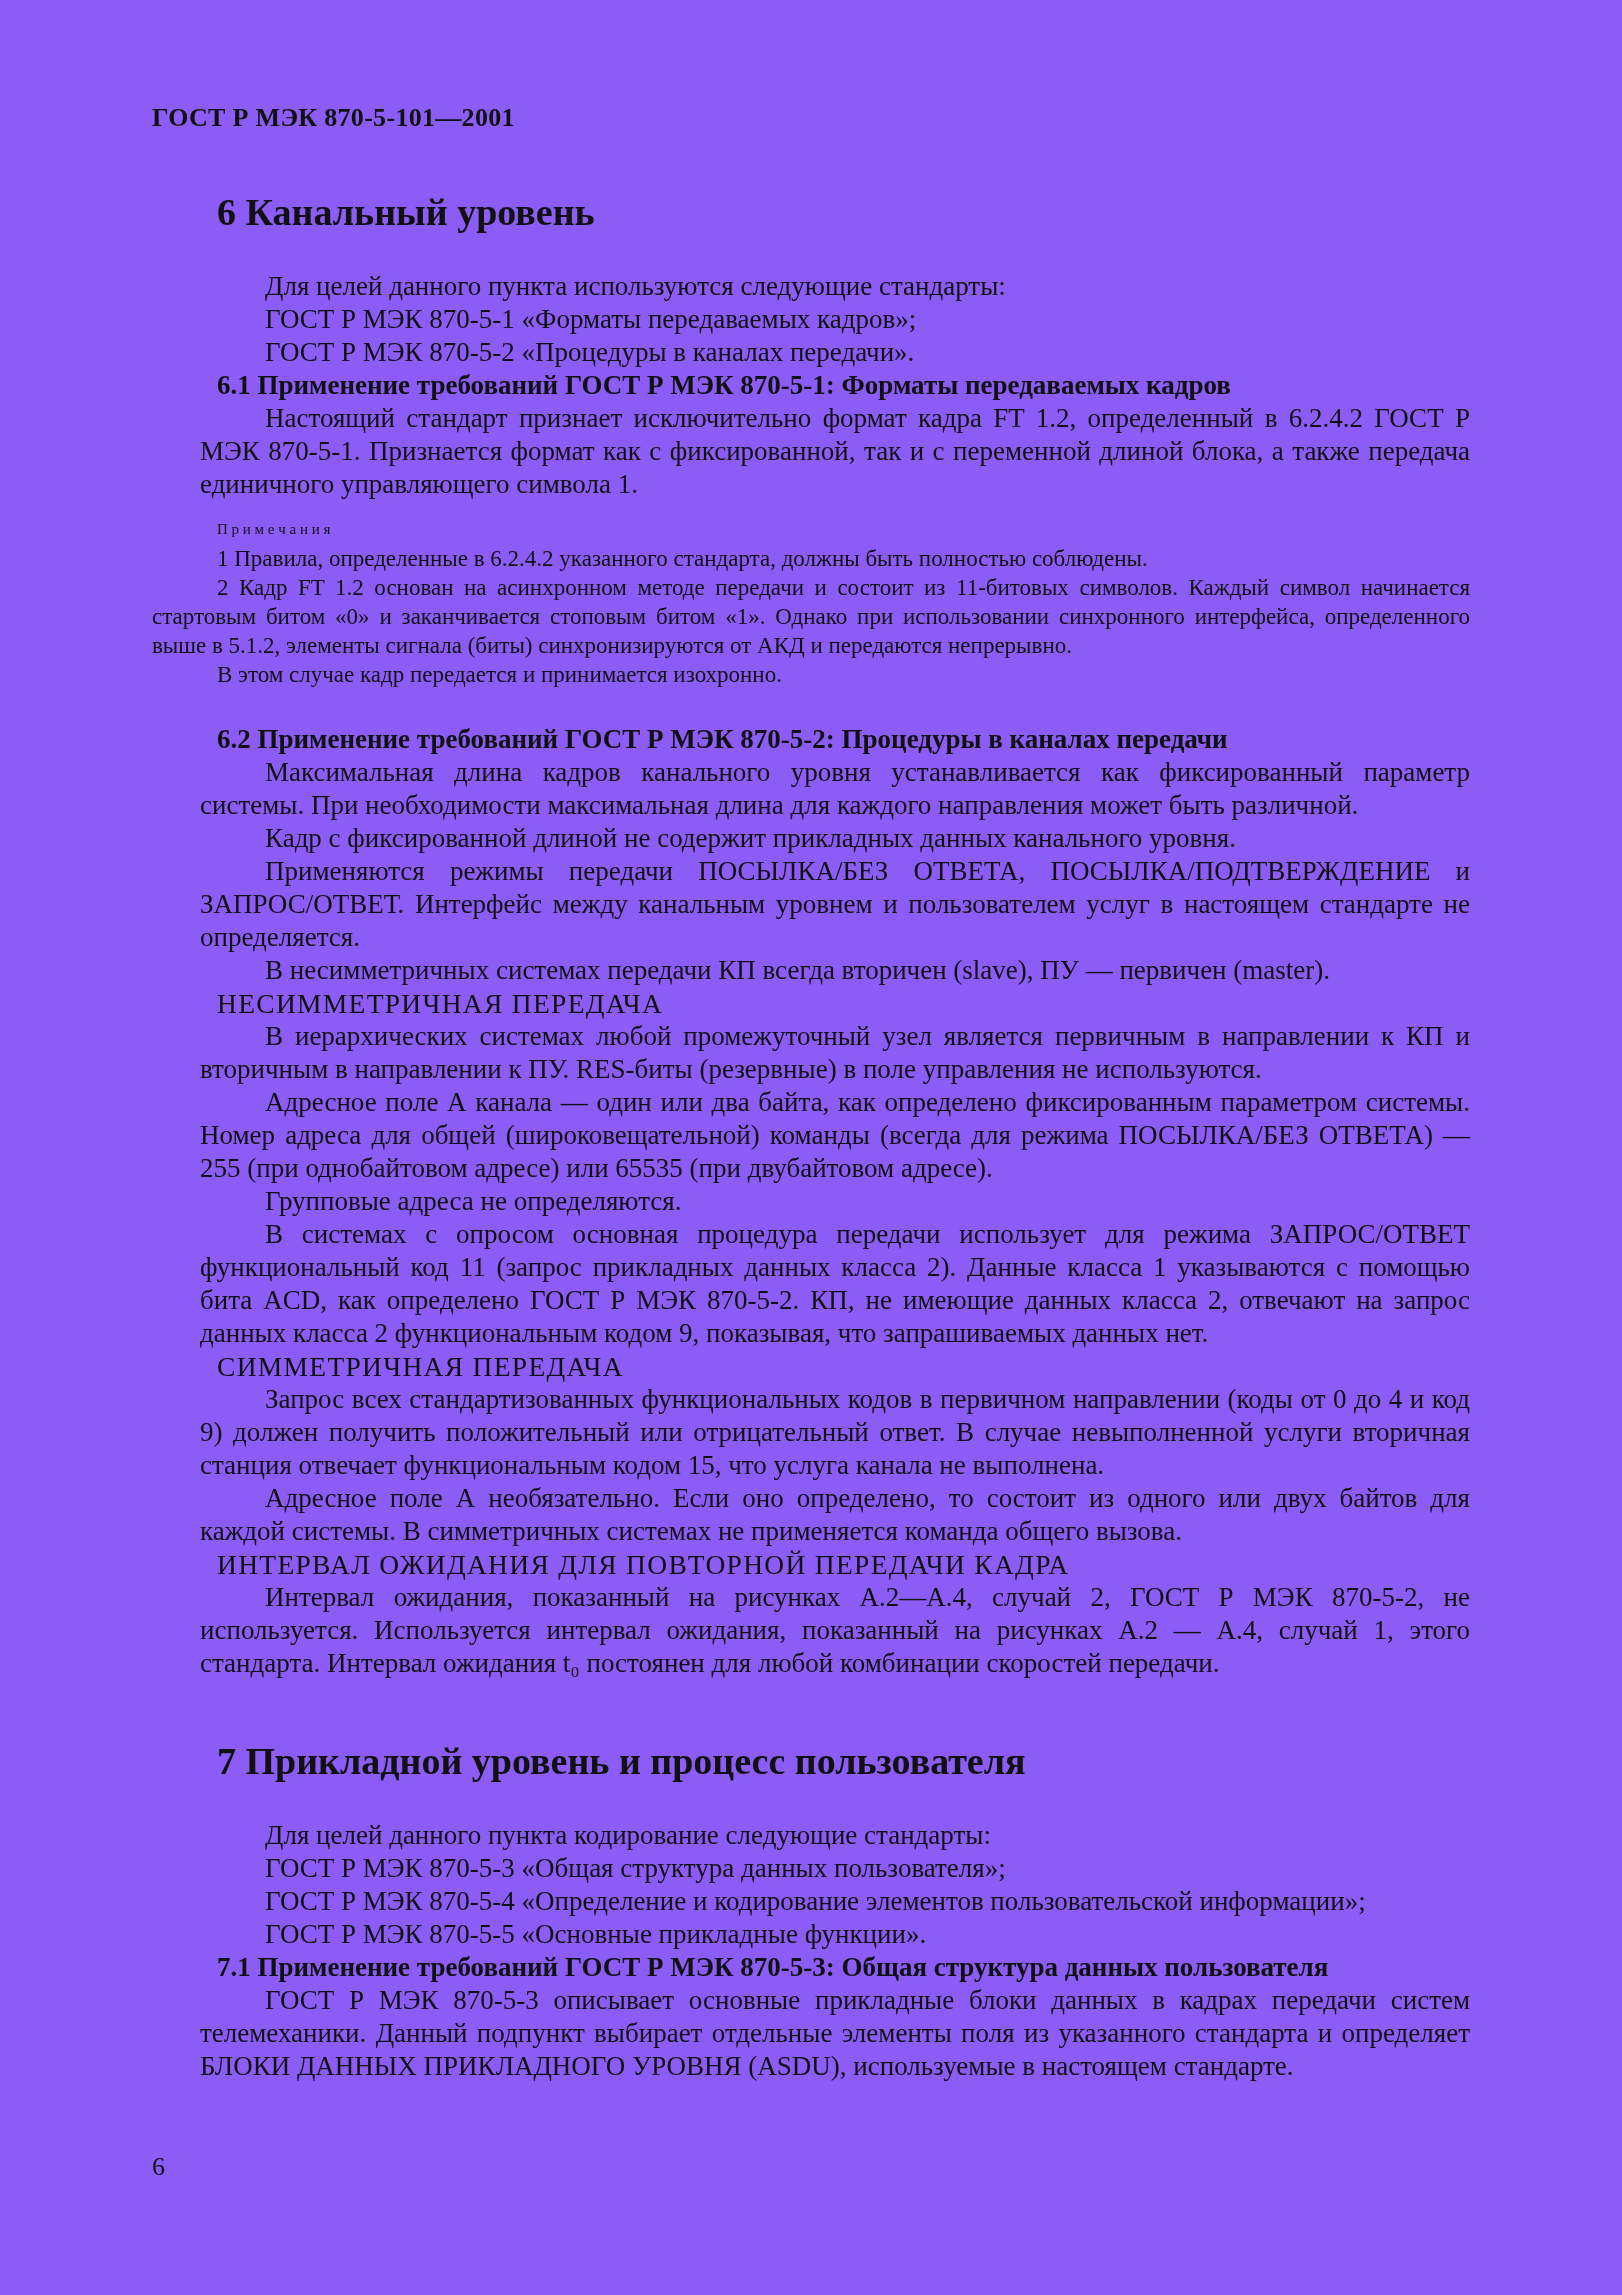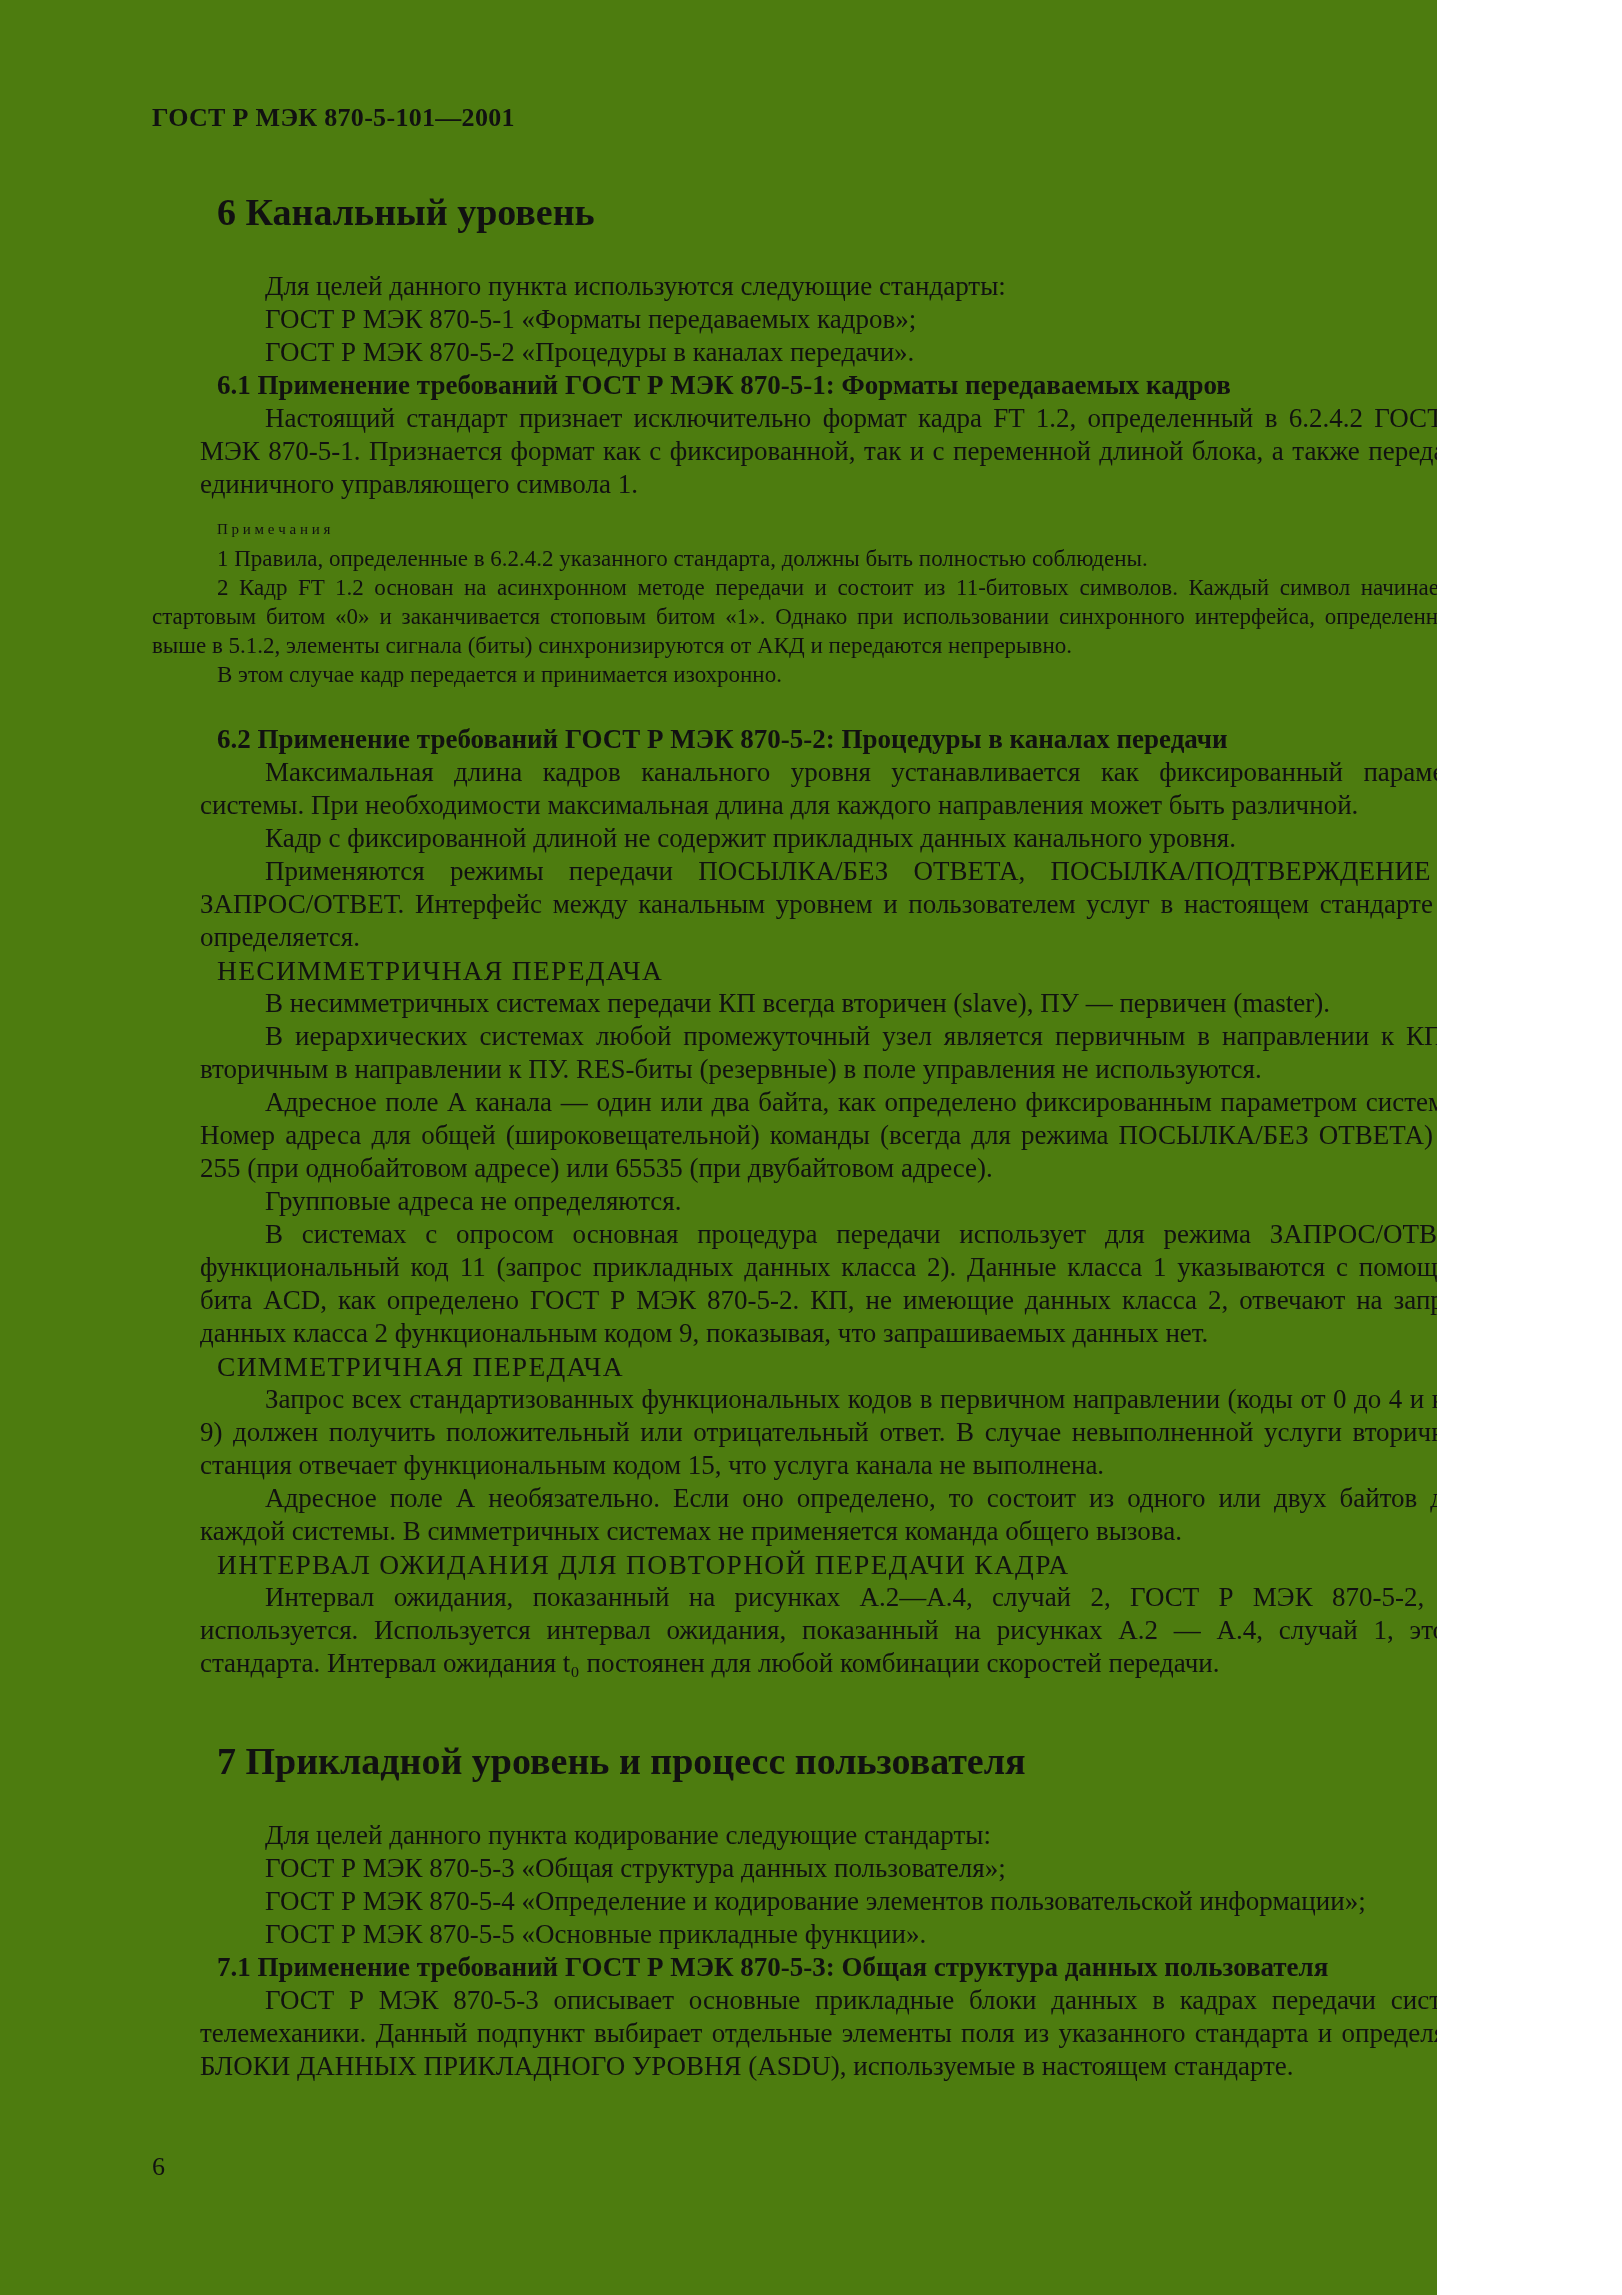--- a/index.html
+++ b/index.html
@@ -1,21 +1,21 @@
 <!DOCTYPE html>
 <html style="font-size:10.5px"><head>
 <meta charset="utf-8">
 <style>
   * { margin: 0; padding: 0; box-sizing: border-box; }
   html, body { background: #ffffff; }
   .page {
     position: relative;
-    width: 1437px;
+    width: 1622px;
     height: 2295px;
-    background: #4d7c0f;
+    background: #8b5cf6;
     font-family: "Liberation Serif", "DejaVu Serif", serif;
     color: #111111;
     overflow: hidden;
   }
   .running-header {
     position: absolute;
     top: 103px;
     left: 152px;
     font-size: 26px;
     font-weight: bold;
@@ -86,22 +86,22 @@
       <div class="block para-bold">6.1  Применение требований ГОСТ Р МЭК 870-5-1:  Форматы передаваемых кадров</div>
       <div class="block para">Настоящий стандарт признает исключительно формат кадра FT 1.2, определенный в 6.2.4.2 ГОСТ Р МЭК 870-5-1. Признается формат как с фиксированной, так и с переменной длиной блока, а также передача единичного управляющего символа 1.</div>
       <div class="block note-head">П р и м е ч а н и я</div>
       <div class="block note">1  Правила, определенные в 6.2.4.2 указанного стандарта, должны быть полностью соблюдены.</div>
       <div class="block note">2  Кадр FT 1.2 основан на асинхронном методе передачи и состоит из 11-битовых символов. Каждый символ начинается стартовым битом «0» и заканчивается стоповым битом «1». Однако при использовании синхронного интерфейса, определенного выше в 5.1.2, элементы сигнала (биты) синхронизируются от АКД и передаются непрерывно.</div>
       <div class="block note">В этом случае кадр передается и принимается изохронно.</div>
       <div class="block para-bold">6.2  Применение требований ГОСТ Р МЭК 870-5-2:  Процедуры в каналах передачи</div>
       <div class="block para">Максимальная длина кадров канального уровня устанавливается как фиксированный параметр системы. При необходимости максимальная длина для каждого направления может быть различной.</div>
       <div class="block para">Кадр с фиксированной длиной не содержит прикладных данных канального уровня.</div>
       <div class="block para">Применяются режимы передачи ПОСЫЛКА/БЕЗ ОТВЕТА, ПОСЫЛКА/ПОДТВЕРЖДЕНИЕ и ЗАПРОС/ОТВЕТ. Интерфейс между канальным уровнем и пользователем услуг в настоящем стандарте не определяется.</div>
+      <div class="block para">В несимметричных системах передачи КП всегда вторичен (slave), ПУ — первичен (master).</div>
       <div class="block caps">НЕСИММЕТРИЧНАЯ ПЕРЕДАЧА</div>
-      <div class="block para">В несимметричных системах передачи КП всегда вторичен (slave), ПУ — первичен (master).</div>
       <div class="block para">В иерархических системах любой промежуточный узел является первичным в направлении к КП и вторичным в направлении к ПУ. RES-биты (резервные) в поле управления не используются.</div>
       <div class="block para">Адресное поле А канала — один или два байта, как определено фиксированным параметром системы. Номер адреса для общей (широковещательной) команды (всегда для режима ПОСЫЛКА/БЕЗ ОТВЕТА) — 255 (при однобайтовом адресе) или 65535 (при двубайтовом адресе).</div>
       <div class="block para">Групповые адреса не определяются.</div>
       <div class="block para">В системах с опросом основная процедура передачи использует для режима ЗАПРОС/ОТВЕТ функциональный код 11 (запрос прикладных данных класса 2). Данные класса 1 указываются с помощью бита ACD, как определено ГОСТ Р МЭК 870-5-2. КП, не имеющие данных класса 2, отвечают на запрос данных класса 2 функциональным кодом 9, показывая, что запрашиваемых данных нет.</div>
       <div class="block caps">СИММЕТРИЧНАЯ ПЕРЕДАЧА</div>
       <div class="block para">Запрос всех стандартизованных функциональных кодов в первичном направлении (коды от 0 до 4 и код 9) должен получить положительный или отрицательный ответ. В случае невыполненной услуги вторичная станция отвечает функциональным кодом 15, что услуга канала не выполнена.</div>
       <div class="block para">Адресное поле А необязательно. Если оно определено, то состоит из одного или двух байтов для каждой системы. В симметричных системах не применяется команда общего вызова.</div>
       <div class="block caps">ИНТЕРВАЛ ОЖИДАНИЯ ДЛЯ ПОВТОРНОЙ ПЕРЕДАЧИ КАДРА</div>
       <div class="block para">Интервал ожидания, показанный на рисунках А.2—А.4, случай 2, ГОСТ Р МЭК 870-5-2, не используется. Используется интервал ожидания, показанный на рисунках А.2 — А.4, случай 1, этого стандарта. Интервал ожидания t₀ постоянен для любой комбинации скоростей передачи.</div>
       <div class="block h-section">7  Прикладной уровень и процесс пользователя</div>

